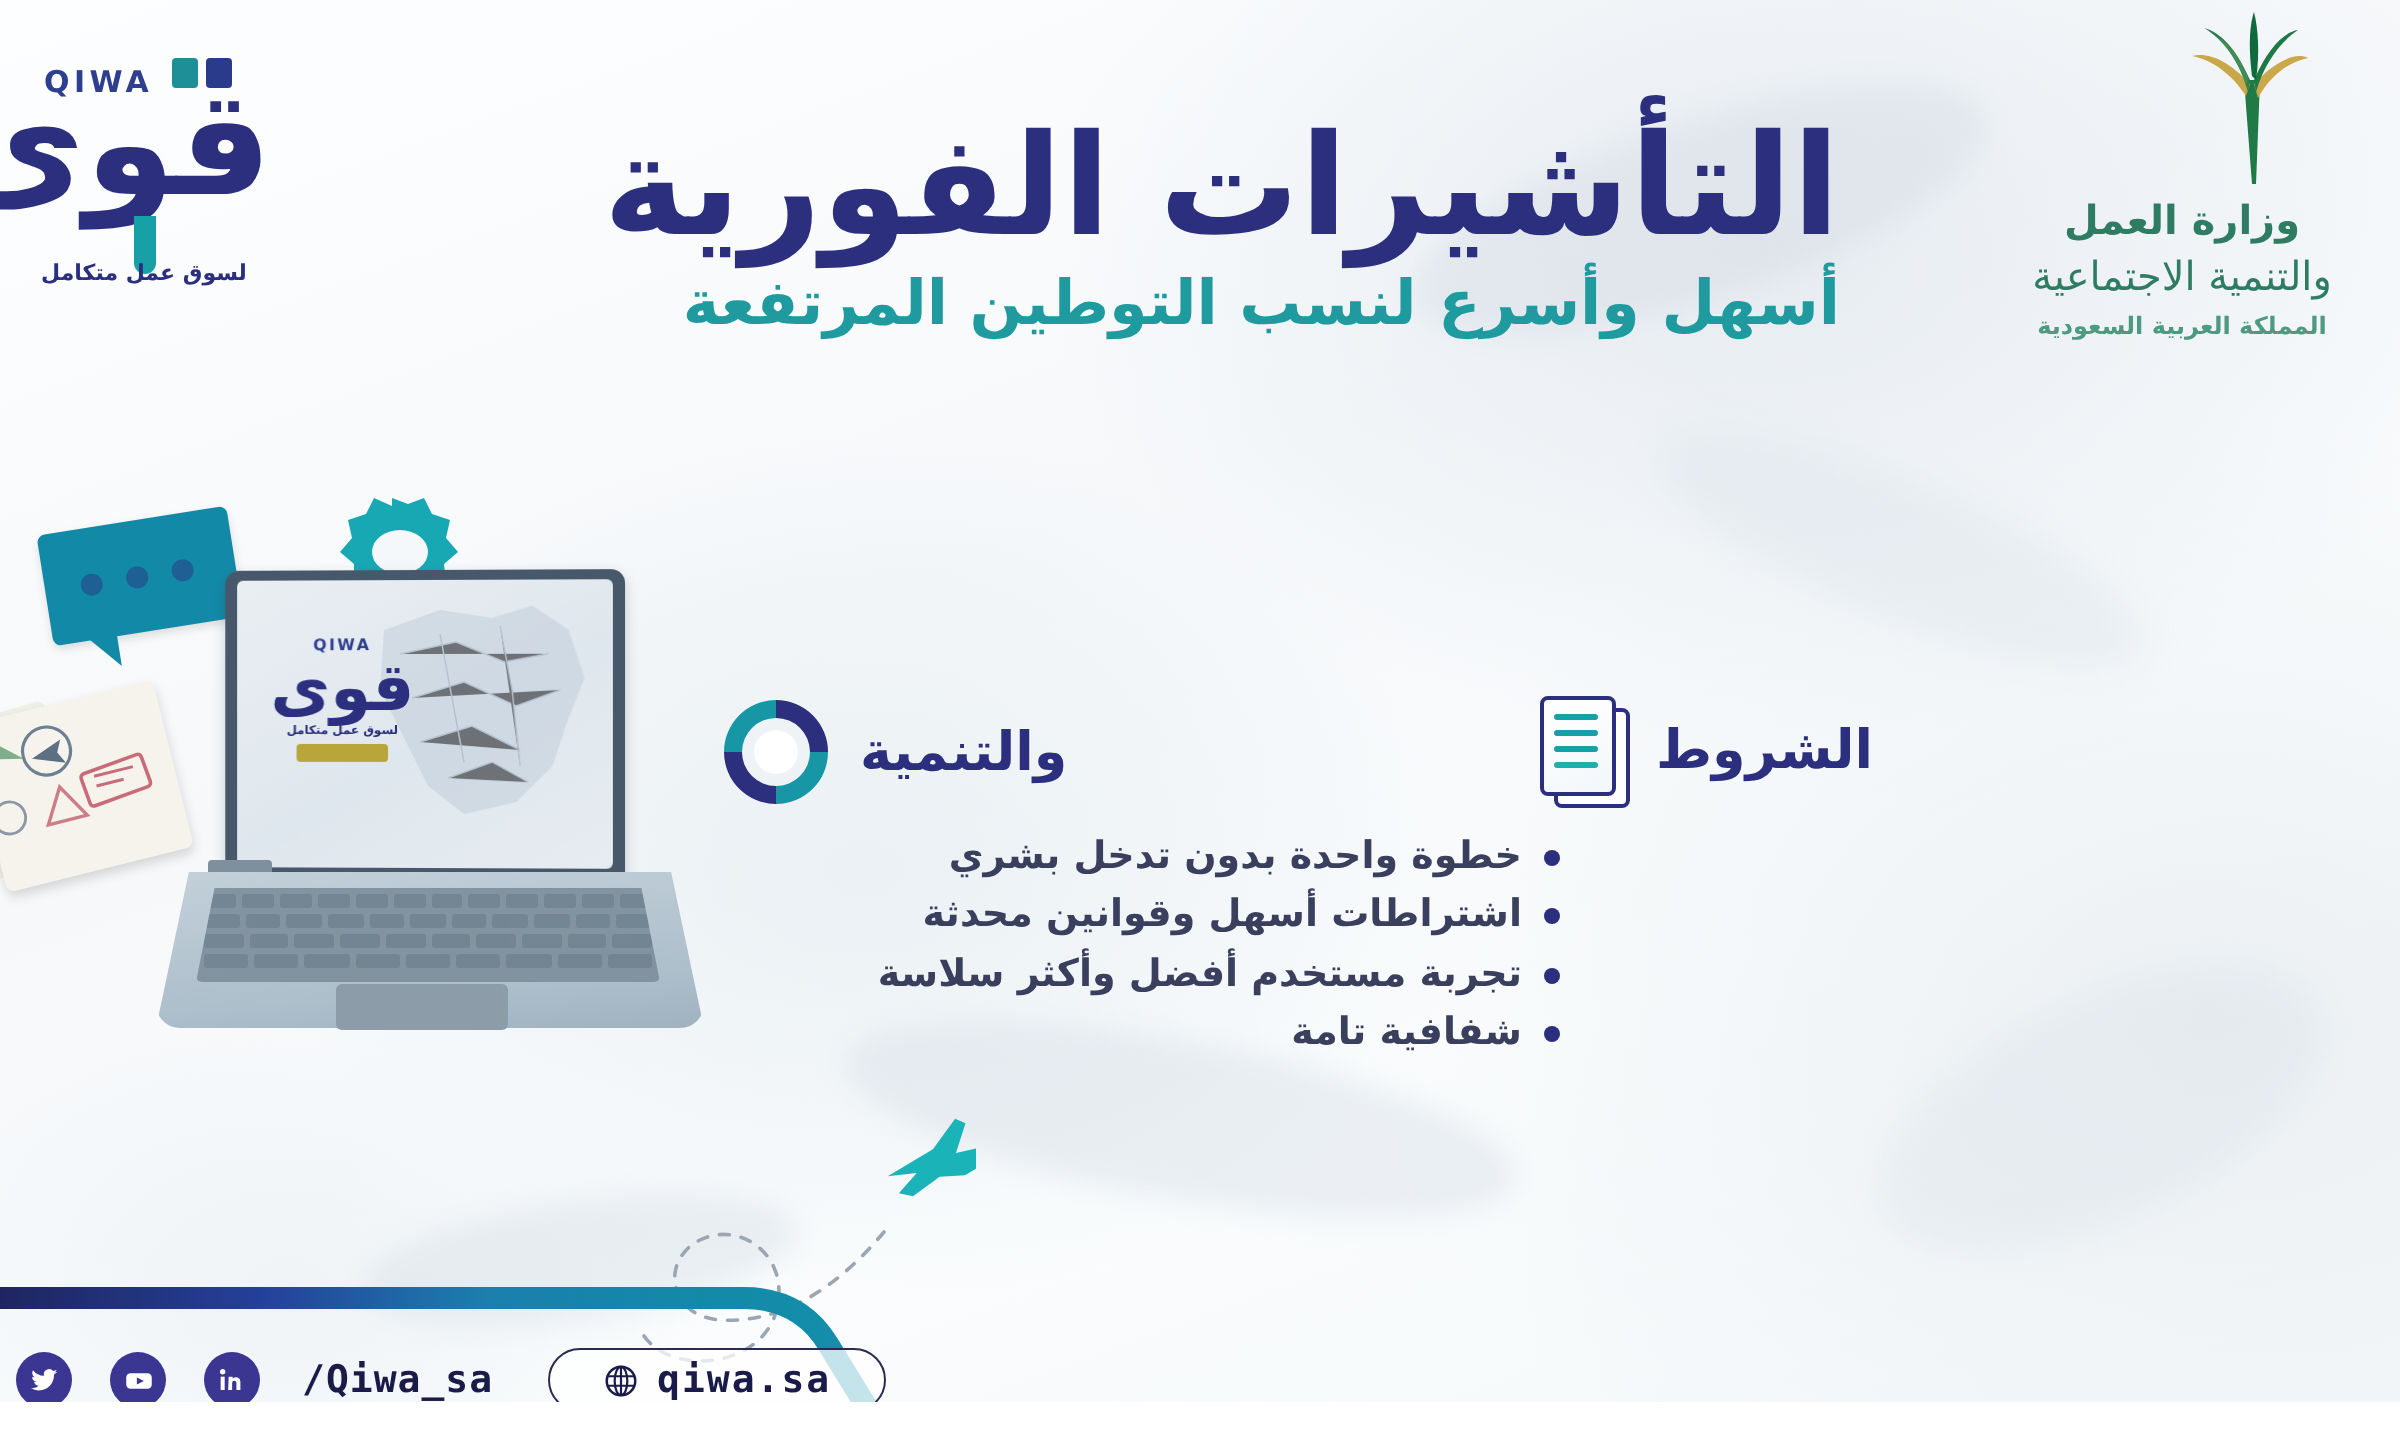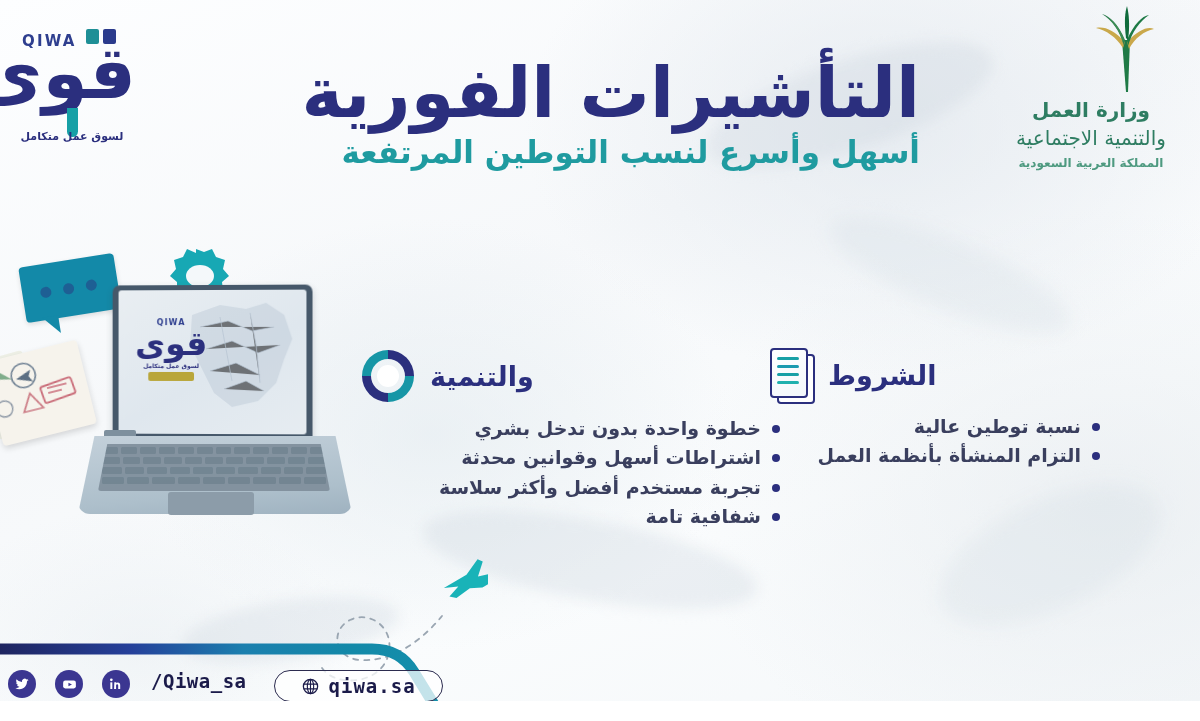--- a/index.html
+++ b/index.html
@@ -105,21 +105,21 @@
   .bdot{position:absolute;top:23px;width:11px;height:11px;border-radius:50%;background:#1e5f94;}
   .gear{position:absolute;left:160px;top:5px;width:72px;height:58px;}
   .passport{position:absolute;left:-8px;top:110px;width:96px;height:86px;background:#f6f3ec;
     transform:rotate(-14deg);border-radius:4px;box-shadow:0 3px 6px rgba(0,0,0,.14);}
   .passport2{position:absolute;left:-36px;top:118px;width:70px;height:80px;background:#eef0e6;
     transform:rotate(-16deg);border-radius:4px;}
   #flight{position:absolute;left:318px;top:312px;width:170px;height:140px;}
 
   
   #footer-line{position:absolute;left:0;top:640px;width:1200px;height:81px;}
-  #footer-content{position:absolute;left:8px;top:670px;height:40px;display:flex;gap:19px;}
+  #footer-content{position:absolute;left:8px;top:670px;height:40px;display:flex;align-items:center;gap:19px;}
   .soc{width:28px;height:28px;border-radius:50%;background:#3b3691;display:flex;align-items:center;
     justify-content:center;flex:0 0 auto;}
   #handle{font-size:19px;font-weight:700;color:#1b1b4a;letter-spacing:.5px;margin-left:2px;
     font-family:"DejaVu Sans Mono",monospace;}
   #url-pill{margin-left:8px;height:30px;padding:0 26px;border:1.6px solid #2b2b4f;border-radius:16px;
     display:flex;align-items:center;gap:9px;background:rgba(255,255,255,.75);}
   #url-text{font-size:19px;font-weight:600;color:#1b1b4a;letter-spacing:1px;
     font-family:"DejaVu Sans Mono",monospace;}
 </style>
 </head>
@@ -170,30 +170,20 @@
         <div class="doc-back"></div>
         <div class="doc-front">
           <i style="top:7px;background:#17a0a6;"></i>
           <i style="top:15px;background:#1b9bb0;"></i>
           <i style="top:23px;background:#17a0a6;"></i>
           <i style="top:31px;background:#1fb0ae;"></i>
         </div>
       </div>
       <div class="sec-title">الشروط</div>
     </div>
-    <ul class="sec-list">
-      <li>
-        <span class="bul"></span>
-        <span>نسبة توطين عالية</span>
-      </li>
-      <li>
-        <span class="bul"></span>
-        <span>التزام المنشأة بأنظمة العمل</span>
-      </li>
-    </ul>
   </div>
 
   <div class="section" id="sec-benefits">
     <div class="sec-head">
       <svg class="donut" viewBox="0 0 56 56">
         <g>
           <path d="M28 2 L37 11 A19 19 0 0 0 19 11 Z" fill="#2b2f7e"></path>
           <path d="M54 28 L45 37 A19 19 0 0 0 45 19 Z" fill="#1796a6"></path>
           <path d="M28 54 L19 45 A19 19 0 0 0 37 45 Z" fill="#2b2f7e"></path>
           <path d="M2 28 L11 19 A19 19 0 0 0 11 37 Z" fill="#1796a6"></path>

